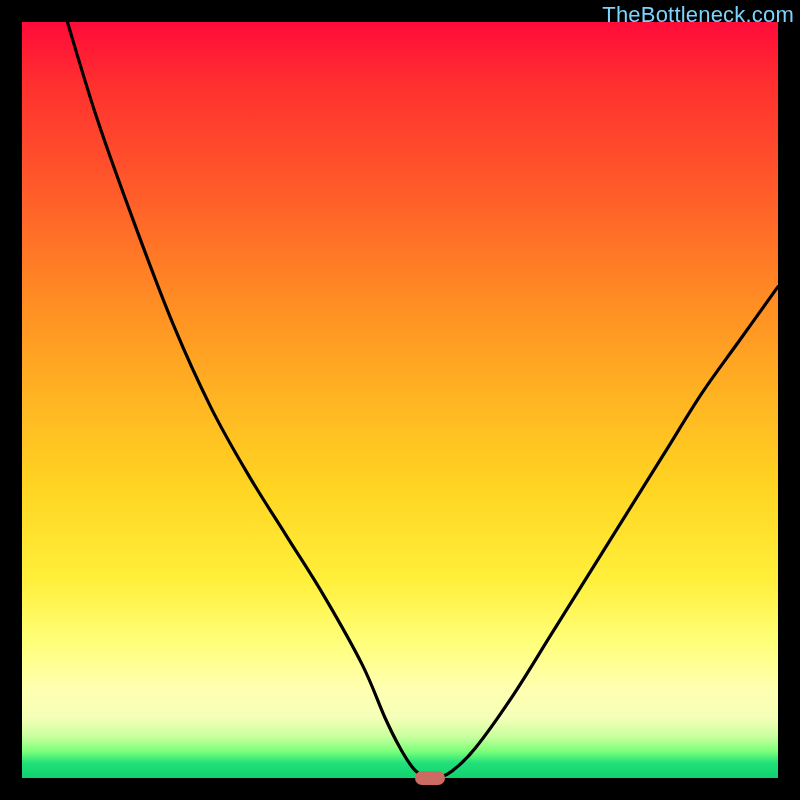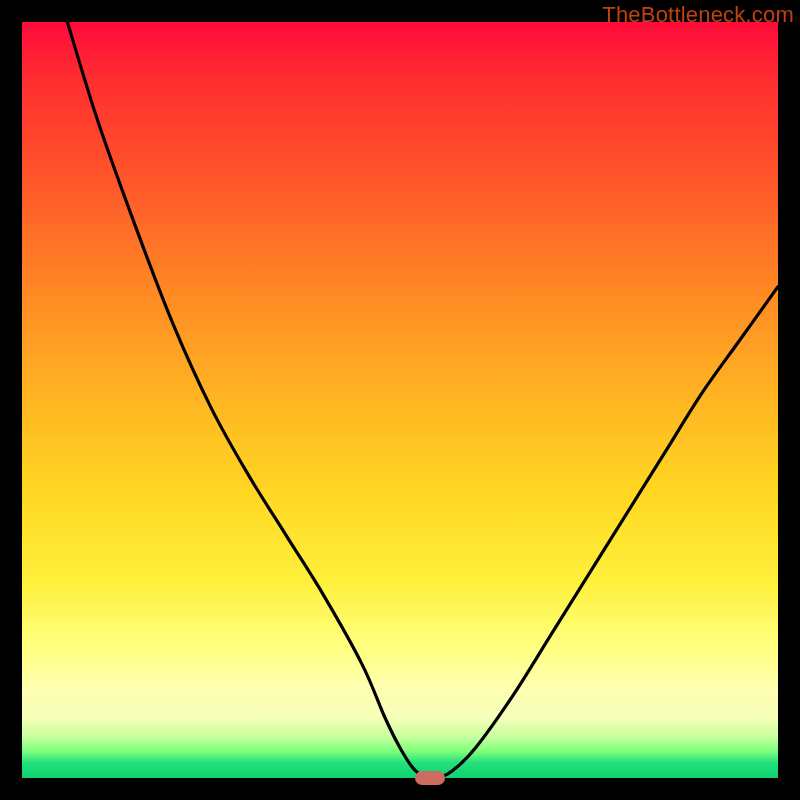--- a/index.html
+++ b/index.html
@@ -39,21 +39,21 @@
       #c9ff9e 94.5%,
       #7bff7b 96.5%,
       #22e07a 98%,
       #0fd36f 100%
     );
   }
   .watermark {
     position: absolute;
     top: 2px;
     right: 6px;
-    color: #c2410c;
+    color: #7dd3fc;
     font-size: 22px;
     font-weight: 500;
     letter-spacing: 0.2px;
     user-select: none;
   }
   svg.curve {
     position: absolute;
     left: 0;
     top: 0;
     width: 756px;

